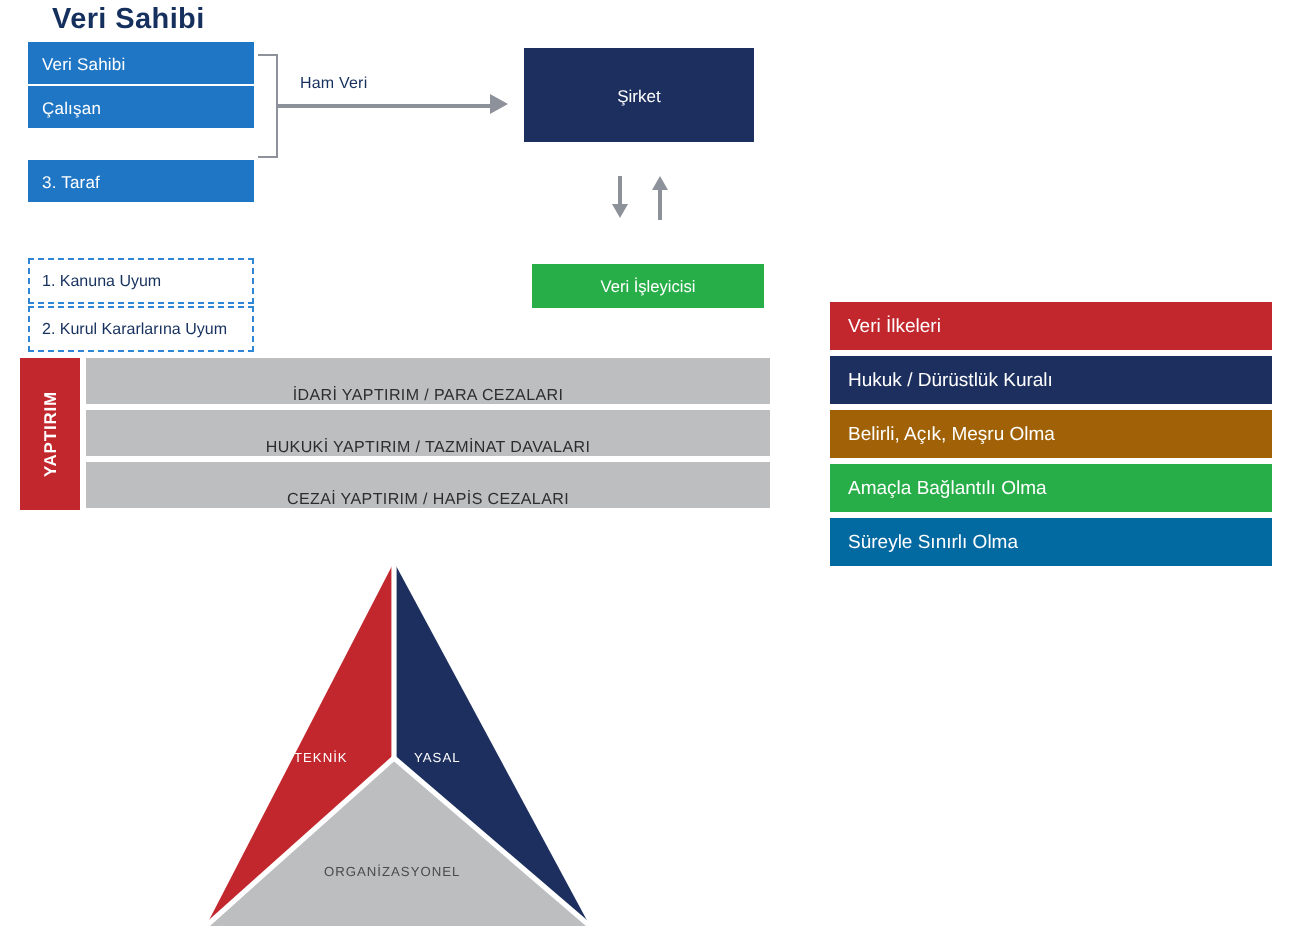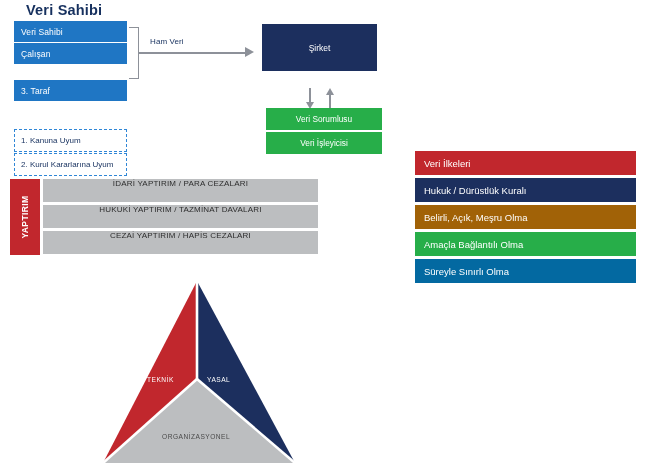--- a/index.html
+++ b/index.html
@@ -166,27 +166,27 @@
     top: 50%;
     transform: translate(-50%, -50%) rotate(-90deg);
     white-space: nowrap;
     color: #ffffff;
     font-size: 8.5px;
     font-weight: bold;
     letter-spacing: 0.4px;
   }
   .gray-bar {
     left: 43px;
-    width: 275px;
+    width: 342px;
     height: 23px;
     background: #bcbec0;
     color: #2d2d2d;
     font-size: 8px;
     display: flex;
-    align-items: flex-start;
+    align-items: flex-end;
     justify-content: center;
     letter-spacing: 0.2px;
   }
   .gray-bar.s0 { top: 179px; }
   .gray-bar.s1 { top: 205px; }
   .gray-bar.s2 { top: 231px; }
 
   
   .principle {
     left: 414px;
@@ -257,23 +257,20 @@
 
   <div class="abs v-arrow down">
     <div class="shaft"></div>
       <div class="head"></div>
   </div>
   <div class="abs v-arrow up">
     <div class="shaft"></div>
       <div class="head"></div>
   </div>
 
-  <div class="abs green-box g0">
-    <span>Veri Sorumlusu</span>
-  </div>
   <div class="abs green-box g1">
     <span>Veri İşleyicisi</span>
   </div>
 
   <div class="abs sanction-tab">
     <span>YAPTIRIM</span>
   </div>
   <div class="abs gray-bar s0">
     <span>İDARİ YAPTIRIM / PARA CEZALARI</span>
   </div>

